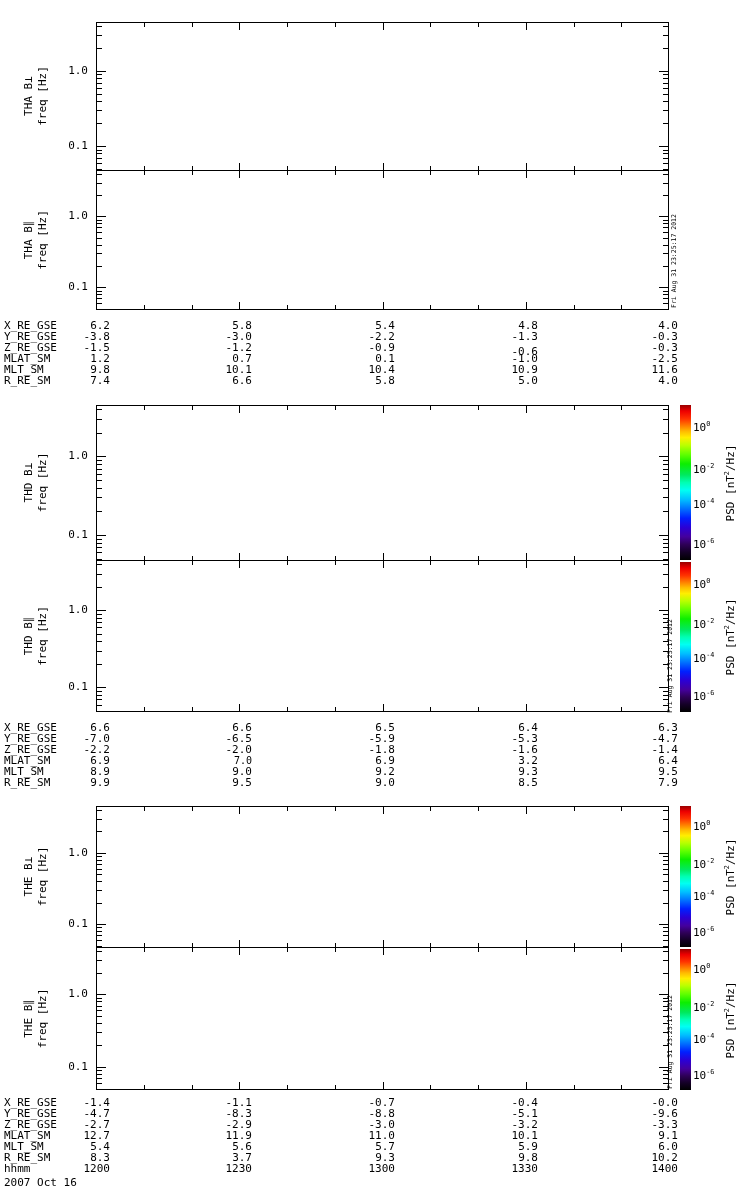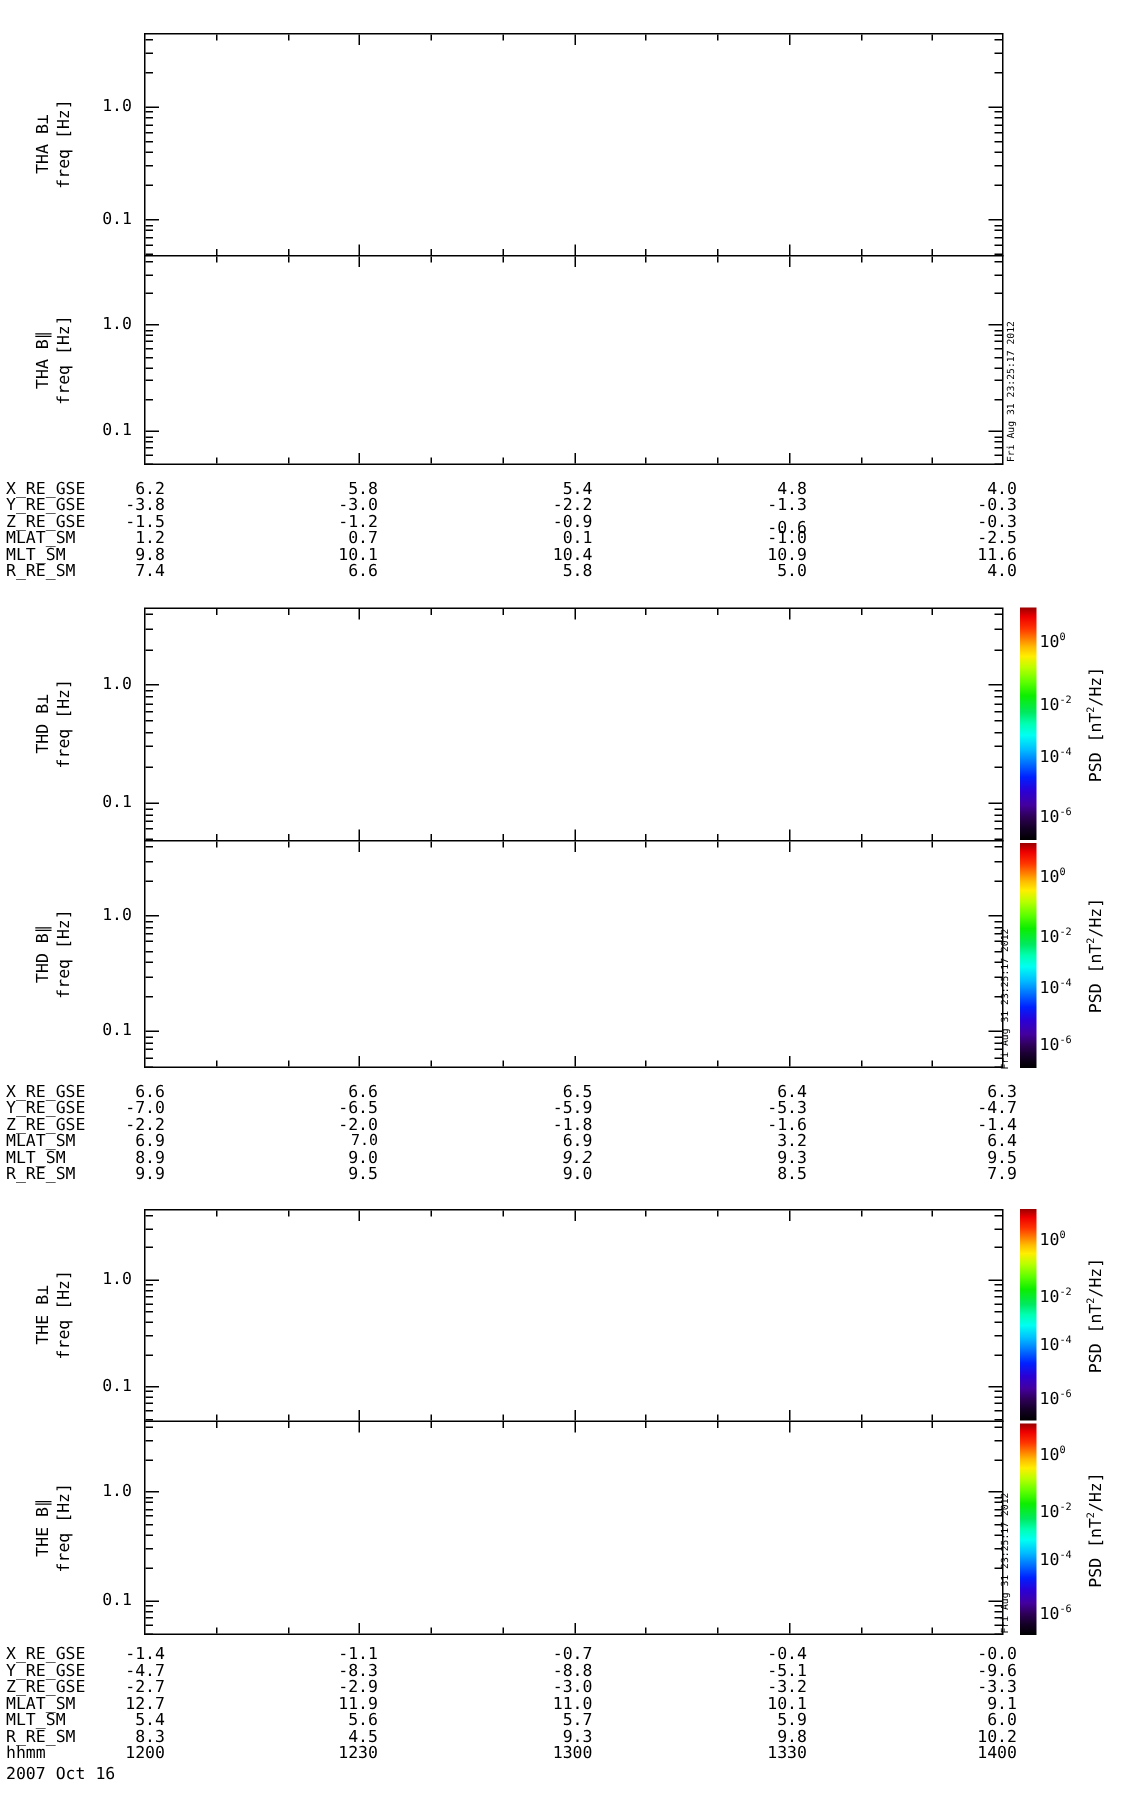--- a/index.html
+++ b/index.html
@@ -333,21 +333,21 @@
     <div class="t" style="left: 618px; top: 744px; width: 60px; text-align: right; font-size: 11px; line-height: 11px;">-1.4</div>
     <div class="t" style="left: 4px; top: 755px; font-size: 11px; line-height: 11px;">MLAT_SM</div>
     <div class="t" style="left: 50px; top: 755px; width: 60px; text-align: right; font-size: 11px; line-height: 11px;">6.9</div>
     <div class="t" style="left: 192px; top: 755px; width: 60px; text-align: right; font-size: 10px; line-height: 11px;">7.0</div>
     <div class="t" style="left: 335px; top: 755px; width: 60px; text-align: right; font-size: 11px; line-height: 11px;">6.9</div>
     <div class="t" style="left: 478px; top: 755px; width: 60px; text-align: right; font-size: 11px; line-height: 11px;">3.2</div>
     <div class="t" style="left: 618px; top: 755px; width: 60px; text-align: right; font-size: 11px; line-height: 11px;">6.4</div>
     <div class="t" style="left: 4px; top: 766px; font-size: 11px; line-height: 11px;">MLT_SM</div>
     <div class="t" style="left: 50px; top: 766px; width: 60px; text-align: right; font-size: 11px; line-height: 11px;">8.9</div>
     <div class="t" style="left: 192px; top: 766px; width: 60px; text-align: right; font-size: 11px; line-height: 11px;">9.0</div>
-    <div class="t" style="left: 335px; top: 766px; width: 60px; text-align: right; font-size: 11px; line-height: 11px; font-style: italic;">9.2</div>
+    <div class="t" style="left: 335px; top: 766px; width: 60px; text-align: right; font-size: 11px; line-height: 11px;">9.2</div>
     <div class="t" style="left: 478px; top: 766px; width: 60px; text-align: right; font-size: 11px; line-height: 11px;">9.3</div>
     <div class="t" style="left: 618px; top: 766px; width: 60px; text-align: right; font-size: 11px; line-height: 11px;">9.5</div>
     <div class="t" style="left: 4px; top: 777px; font-size: 11px; line-height: 11px;">R_RE_SM</div>
     <div class="t" style="left: 50px; top: 777px; width: 60px; text-align: right; font-size: 11px; line-height: 11px;">9.9</div>
     <div class="t" style="left: 192px; top: 777px; width: 60px; text-align: right; font-size: 11px; line-height: 11px;">9.5</div>
     <div class="t" style="left: 335px; top: 777px; width: 60px; text-align: right; font-size: 11px; line-height: 11px;">9.0</div>
     <div class="t" style="left: 478px; top: 777px; width: 60px; text-align: right; font-size: 11px; line-height: 11px;">8.5</div>
     <div class="t" style="left: 618px; top: 777px; width: 60px; text-align: right; font-size: 11px; line-height: 11px;">7.9</div>
     <div class="t" style="left: 96px; top: 806px; width: 573px; height: 284px; border: 1px solid rgb(0, 0, 0); box-sizing: border-box;"></div>
     <div class="t" style="left: 96px; top: 947px; width: 573px; height: 1px; background: rgb(0, 0, 0);"></div>
@@ -511,21 +511,21 @@
     <div class="t" style="left: 478px; top: 1130px; width: 60px; text-align: right; font-size: 11px; line-height: 11px;">10.1</div>
     <div class="t" style="left: 618px; top: 1130px; width: 60px; text-align: right; font-size: 11px; line-height: 11px;">9.1</div>
     <div class="t" style="left: 4px; top: 1141px; font-size: 11px; line-height: 11px;">MLT_SM</div>
     <div class="t" style="left: 50px; top: 1141px; width: 60px; text-align: right; font-size: 11px; line-height: 11px;">5.4</div>
     <div class="t" style="left: 192px; top: 1141px; width: 60px; text-align: right; font-size: 11px; line-height: 11px;">5.6</div>
     <div class="t" style="left: 335px; top: 1141px; width: 60px; text-align: right; font-size: 11px; line-height: 11px;">5.7</div>
     <div class="t" style="left: 478px; top: 1141px; width: 60px; text-align: right; font-size: 11px; line-height: 11px;">5.9</div>
     <div class="t" style="left: 618px; top: 1141px; width: 60px; text-align: right; font-size: 11px; line-height: 11px;">6.0</div>
     <div class="t" style="left: 4px; top: 1152px; font-size: 11px; line-height: 11px;">R_RE_SM</div>
     <div class="t" style="left: 50px; top: 1152px; width: 60px; text-align: right; font-size: 11px; line-height: 11px;">8.3</div>
-    <div class="t" style="left: 192px; top: 1152px; width: 60px; text-align: right; font-size: 11px; line-height: 11px;">4.5</div>
+    <div class="t" style="left: 192px; top: 1152px; width: 60px; text-align: right; font-size: 11px; line-height: 11px;">3.7</div>
     <div class="t" style="left: 335px; top: 1152px; width: 60px; text-align: right; font-size: 11px; line-height: 11px;">9.3</div>
     <div class="t" style="left: 478px; top: 1152px; width: 60px; text-align: right; font-size: 11px; line-height: 11px;">9.8</div>
     <div class="t" style="left: 618px; top: 1152px; width: 60px; text-align: right; font-size: 11px; line-height: 11px;">10.2</div>
     <div class="t" style="left: 4px; top: 1163px; font-size: 11px; line-height: 11px;">hhmm</div>
     <div class="t" style="left: 50px; top: 1163px; width: 60px; text-align: right; font-size: 11px; line-height: 11px;">1200</div>
     <div class="t" style="left: 192px; top: 1163px; width: 60px; text-align: right; font-size: 11px; line-height: 11px;">1230</div>
     <div class="t" style="left: 335px; top: 1163px; width: 60px; text-align: right; font-size: 11px; line-height: 11px;">1300</div>
     <div class="t" style="left: 478px; top: 1163px; width: 60px; text-align: right; font-size: 11px; line-height: 11px;">1330</div>
     <div class="t" style="left: 618px; top: 1163px; width: 60px; text-align: right; font-size: 11px; line-height: 11px;">1400</div>
   </div>

